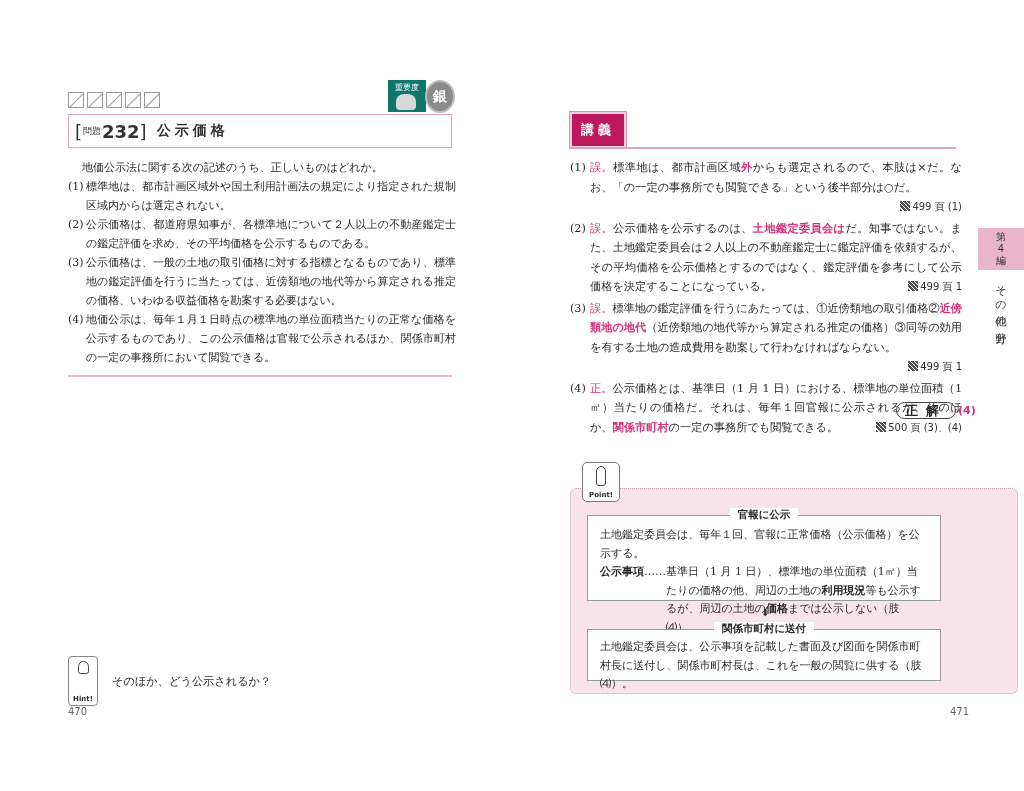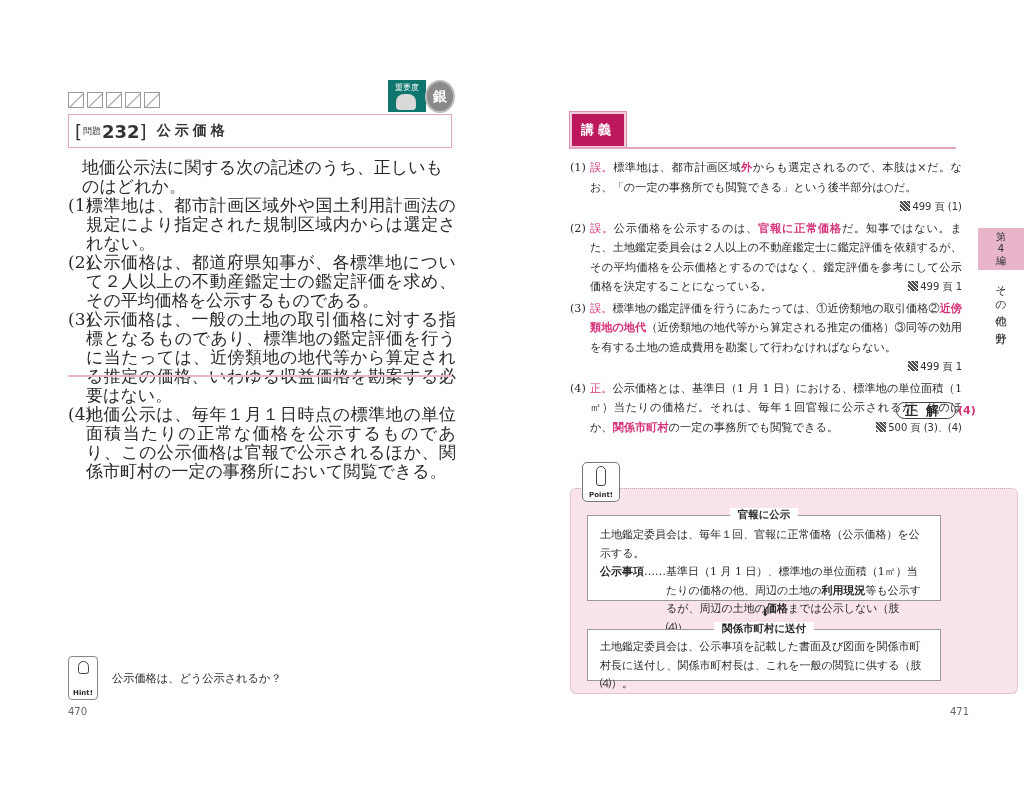--- a/index.html
+++ b/index.html
@@ -22,30 +22,30 @@
     .imp-medal { position: absolute; left: 37px; top: 0; width: 30px; height: 33px; border-radius: 50%; background: #8a8a8a; border: 2px solid #bdbdbd; color: #fff; font-family: "DejaVu Sans", sans-serif; font-weight: bold; font-size: 14px; display: flex; align-items: center; justify-content: center; }
 
     
     .q-header { position: absolute; left: 68px; top: 114px; width: 384px; height: 34px; border: 1px solid #e4a6bd; background: #fff; display: flex; align-items: center; padding-left: 6px; font-family: "DejaVu Sans", sans-serif; color: #333; }
     .q-bracket { font-size: 18px; }
     .q-small { font-size: 9px; margin: 0 1px; }
     .q-num { font-size: 18px; font-weight: bold; letter-spacing: 0; }
     .q-title { font-size: 14px; font-weight: bold; letter-spacing: 4px; margin-left: 10px; }
 
     
-    .q-body { position: absolute; left: 68px; top: 158px; width: 388px; font-size: 17px; line-height: 19px; }
+    .q-body { position: absolute; left: 68px; top: 158px; width: 388px; font-size: 11px; line-height: 19px; }
     .q-stem { padding-left: 14px; }
     .q-item { display: flex; }
     .q-item .num { width: 18px; flex: 0 0 18px; }
     .q-item .txt { flex: 1; text-align: justify; }
     .q-rule { position: absolute; left: 68px; top: 375px; width: 384px; height: 2px; background: #e9b6c8; }
 
     
     .hint { position: absolute; left: 68px; top: 656px; display: flex; align-items: center; }
-    .hint-icon { width: 30px; height: 44px; border: 1px solid #888; border-radius: 4px; position: relative; font-family: "DejaVu Sans", sans-serif; font-size: 7px; font-weight: bold; display: flex; align-items: flex-end; justify-content: center; padding-bottom: 2px; background: #fff; }
+    .hint-icon { width: 30px; height: 50px; border: 1px solid #888; border-radius: 4px; position: relative; font-family: "DejaVu Sans", sans-serif; font-size: 7px; font-weight: bold; display: flex; align-items: flex-end; justify-content: center; padding-bottom: 2px; background: #fff; }
     .hint-bulb { position: absolute; top: 4px; left: 9px; width: 11px; height: 13px; border: 1.5px solid #444; border-radius: 6px 6px 3px 3px; }
     .hint-text { margin-left: 14px; font-size: 11.2px; }
 
     .page-no { position: absolute; top: 706px; font-family: "DejaVu Sans", sans-serif; font-size: 10px; color: #666; }
     .page-no-left { left: 68px; }
     .page-no-right { left: 438px; }
 
     
     .lec-tab { position: absolute; left: 58px; top: 112px; width: 56px; height: 36px; background: #be185d; border: 2px solid #f2cfde; outline: 1px solid #d98fb0; color: #fff; font-family: "DejaVu Sans", sans-serif; font-weight: bold; font-size: 13px; letter-spacing: 4px; display: flex; align-items: center; justify-content: center; }
     .lec-line { position: absolute; left: 58px; top: 147px; width: 386px; height: 2px; background: #e3a3bf; }
@@ -128,42 +128,42 @@
       <span class="txt">地価公示は、毎年１月１日時点の標準地の単位面積当たりの正常な価格を公示するものであり、この公示価格は官報で公示されるほか、関係市町村の一定の事務所において閲覧できる。</span>
     </div>
   </div>
   <div class="q-rule"></div>
 
   <div class="hint">
     <div class="hint-icon">
       <span class="hint-bulb"></span>
       <span>Hint!</span>
     </div>
-    <span class="hint-text">公示価格は、どう公示されるか？</span>
+    <span class="hint-text">そのほか、どう公示されるか？</span>
   </div>
 
   <div class="page-no page-no-left">470</div>
 </div>
 
 <div class="page page-right">
   <div class="lec-tab">講義</div>
   <div class="lec-line"></div>
 
   <div class="lec-body">
     <div class="lec-item">
       <span class="num">(1)</span>
       <span class="txt">
         <span class="pink">誤。</span><span>標準地は、都市計画区域</span><span class="pink-b">外</span><span>からも選定されるので、本肢は×だ。なお、「の一定の事務所でも閲覧できる」という後半部分は○だ。</span>
         <span class="ref"><span class="ref-icon"></span><span>499 頁 (1)</span></span>
       </span>
     </div>
     <div class="lec-item">
       <span class="num">(2)</span>
       <span class="txt">
-        <span class="pink">誤。</span><span>公示価格を公示するのは、</span><span class="pink-b">官報に正常価格</span><span>だ。知事ではない。また、土地鑑定委員会は２人以上の不動産鑑定士に鑑定評価を依頼するが、その平均価格を公示価格とするのではなく、鑑定評価を参考にして公示価格を決定することになっている。</span>
+        <span class="pink">誤。</span><span>公示価格を公示するのは、</span><span class="pink-b">土地鑑定委員会は</span><span>だ。知事ではない。また、土地鑑定委員会は２人以上の不動産鑑定士に鑑定評価を依頼するが、その平均価格を公示価格とするのではなく、鑑定評価を参考にして公示価格を決定することになっている。</span>
         <span class="ref"><span class="ref-icon"></span><span>499 頁 1</span></span>
       </span>
     </div>
     <div class="lec-item">
       <span class="num">(3)</span>
       <span class="txt">
         <span class="pink">誤。</span><span>標準地の鑑定評価を行うにあたっては、①近傍類地の取引価格②</span><span class="pink-b">近傍類地の地代</span><span>（近傍類地の地代等から算定される推定の価格）③同等の効用を有する土地の造成費用を勘案して行わなければならない。</span>
         <div class="ref-line"><span class="ref-icon"></span><span>499 頁 1</span></div>
       </span>
     </div>

